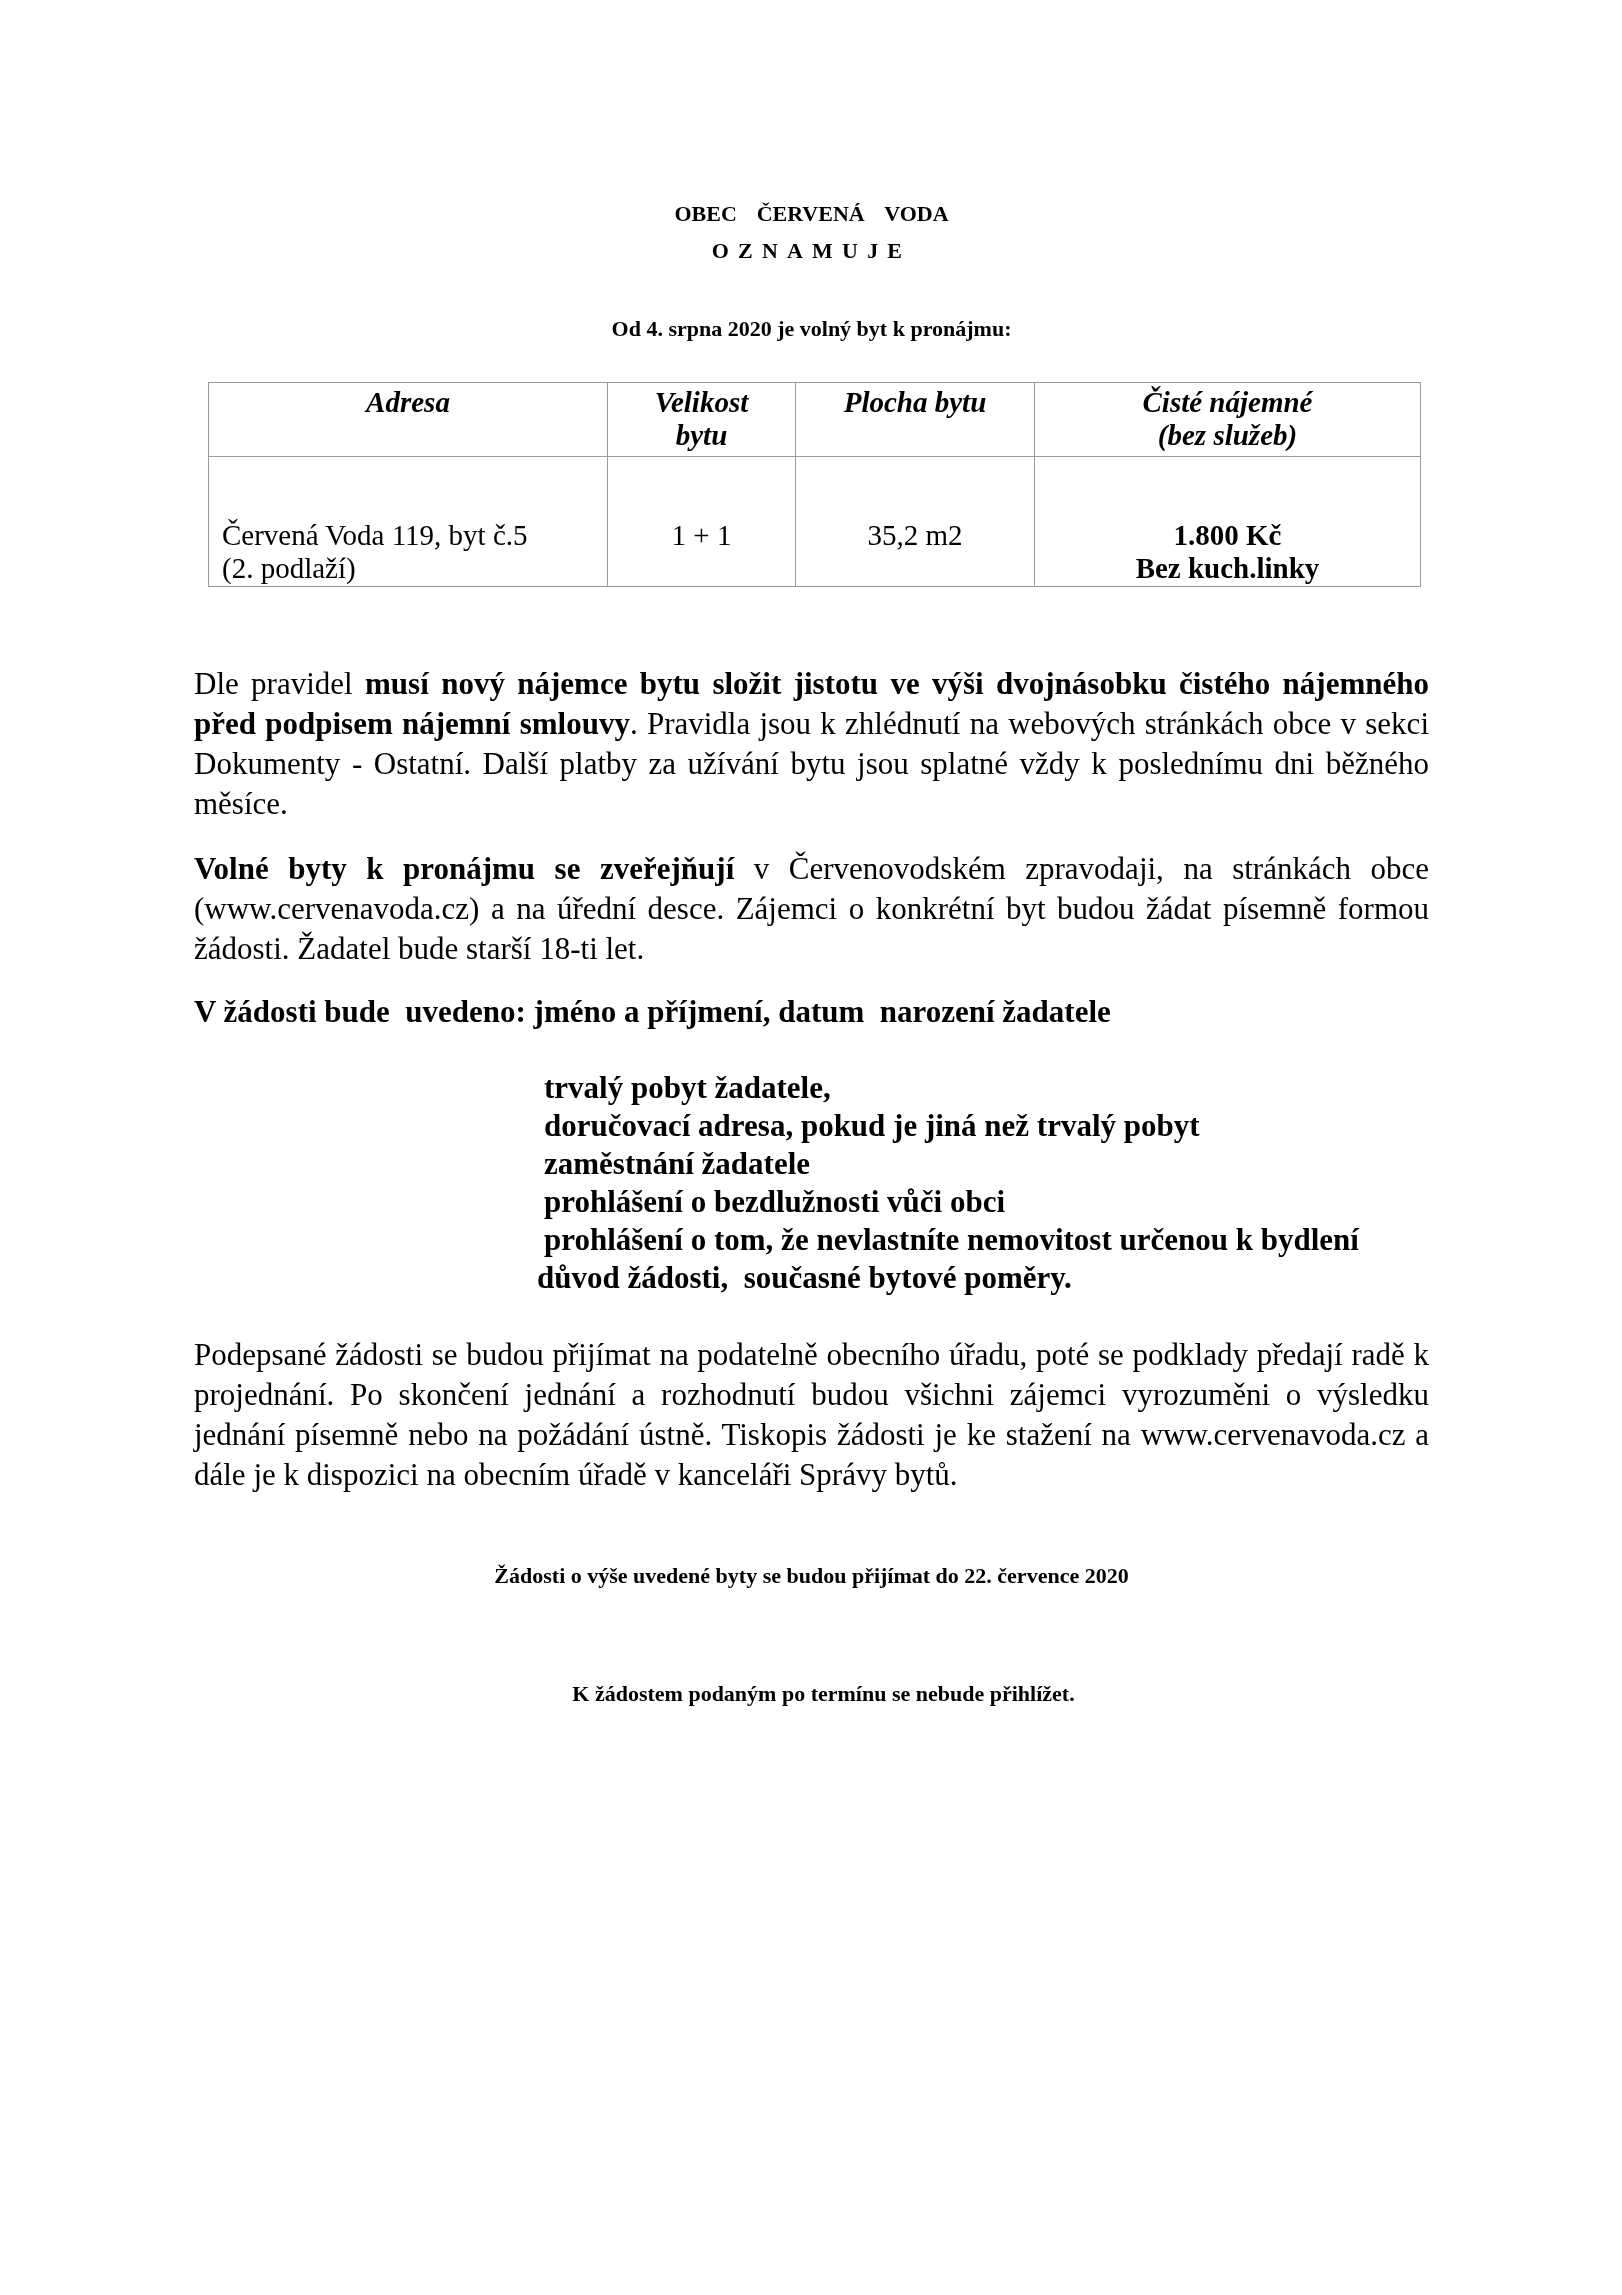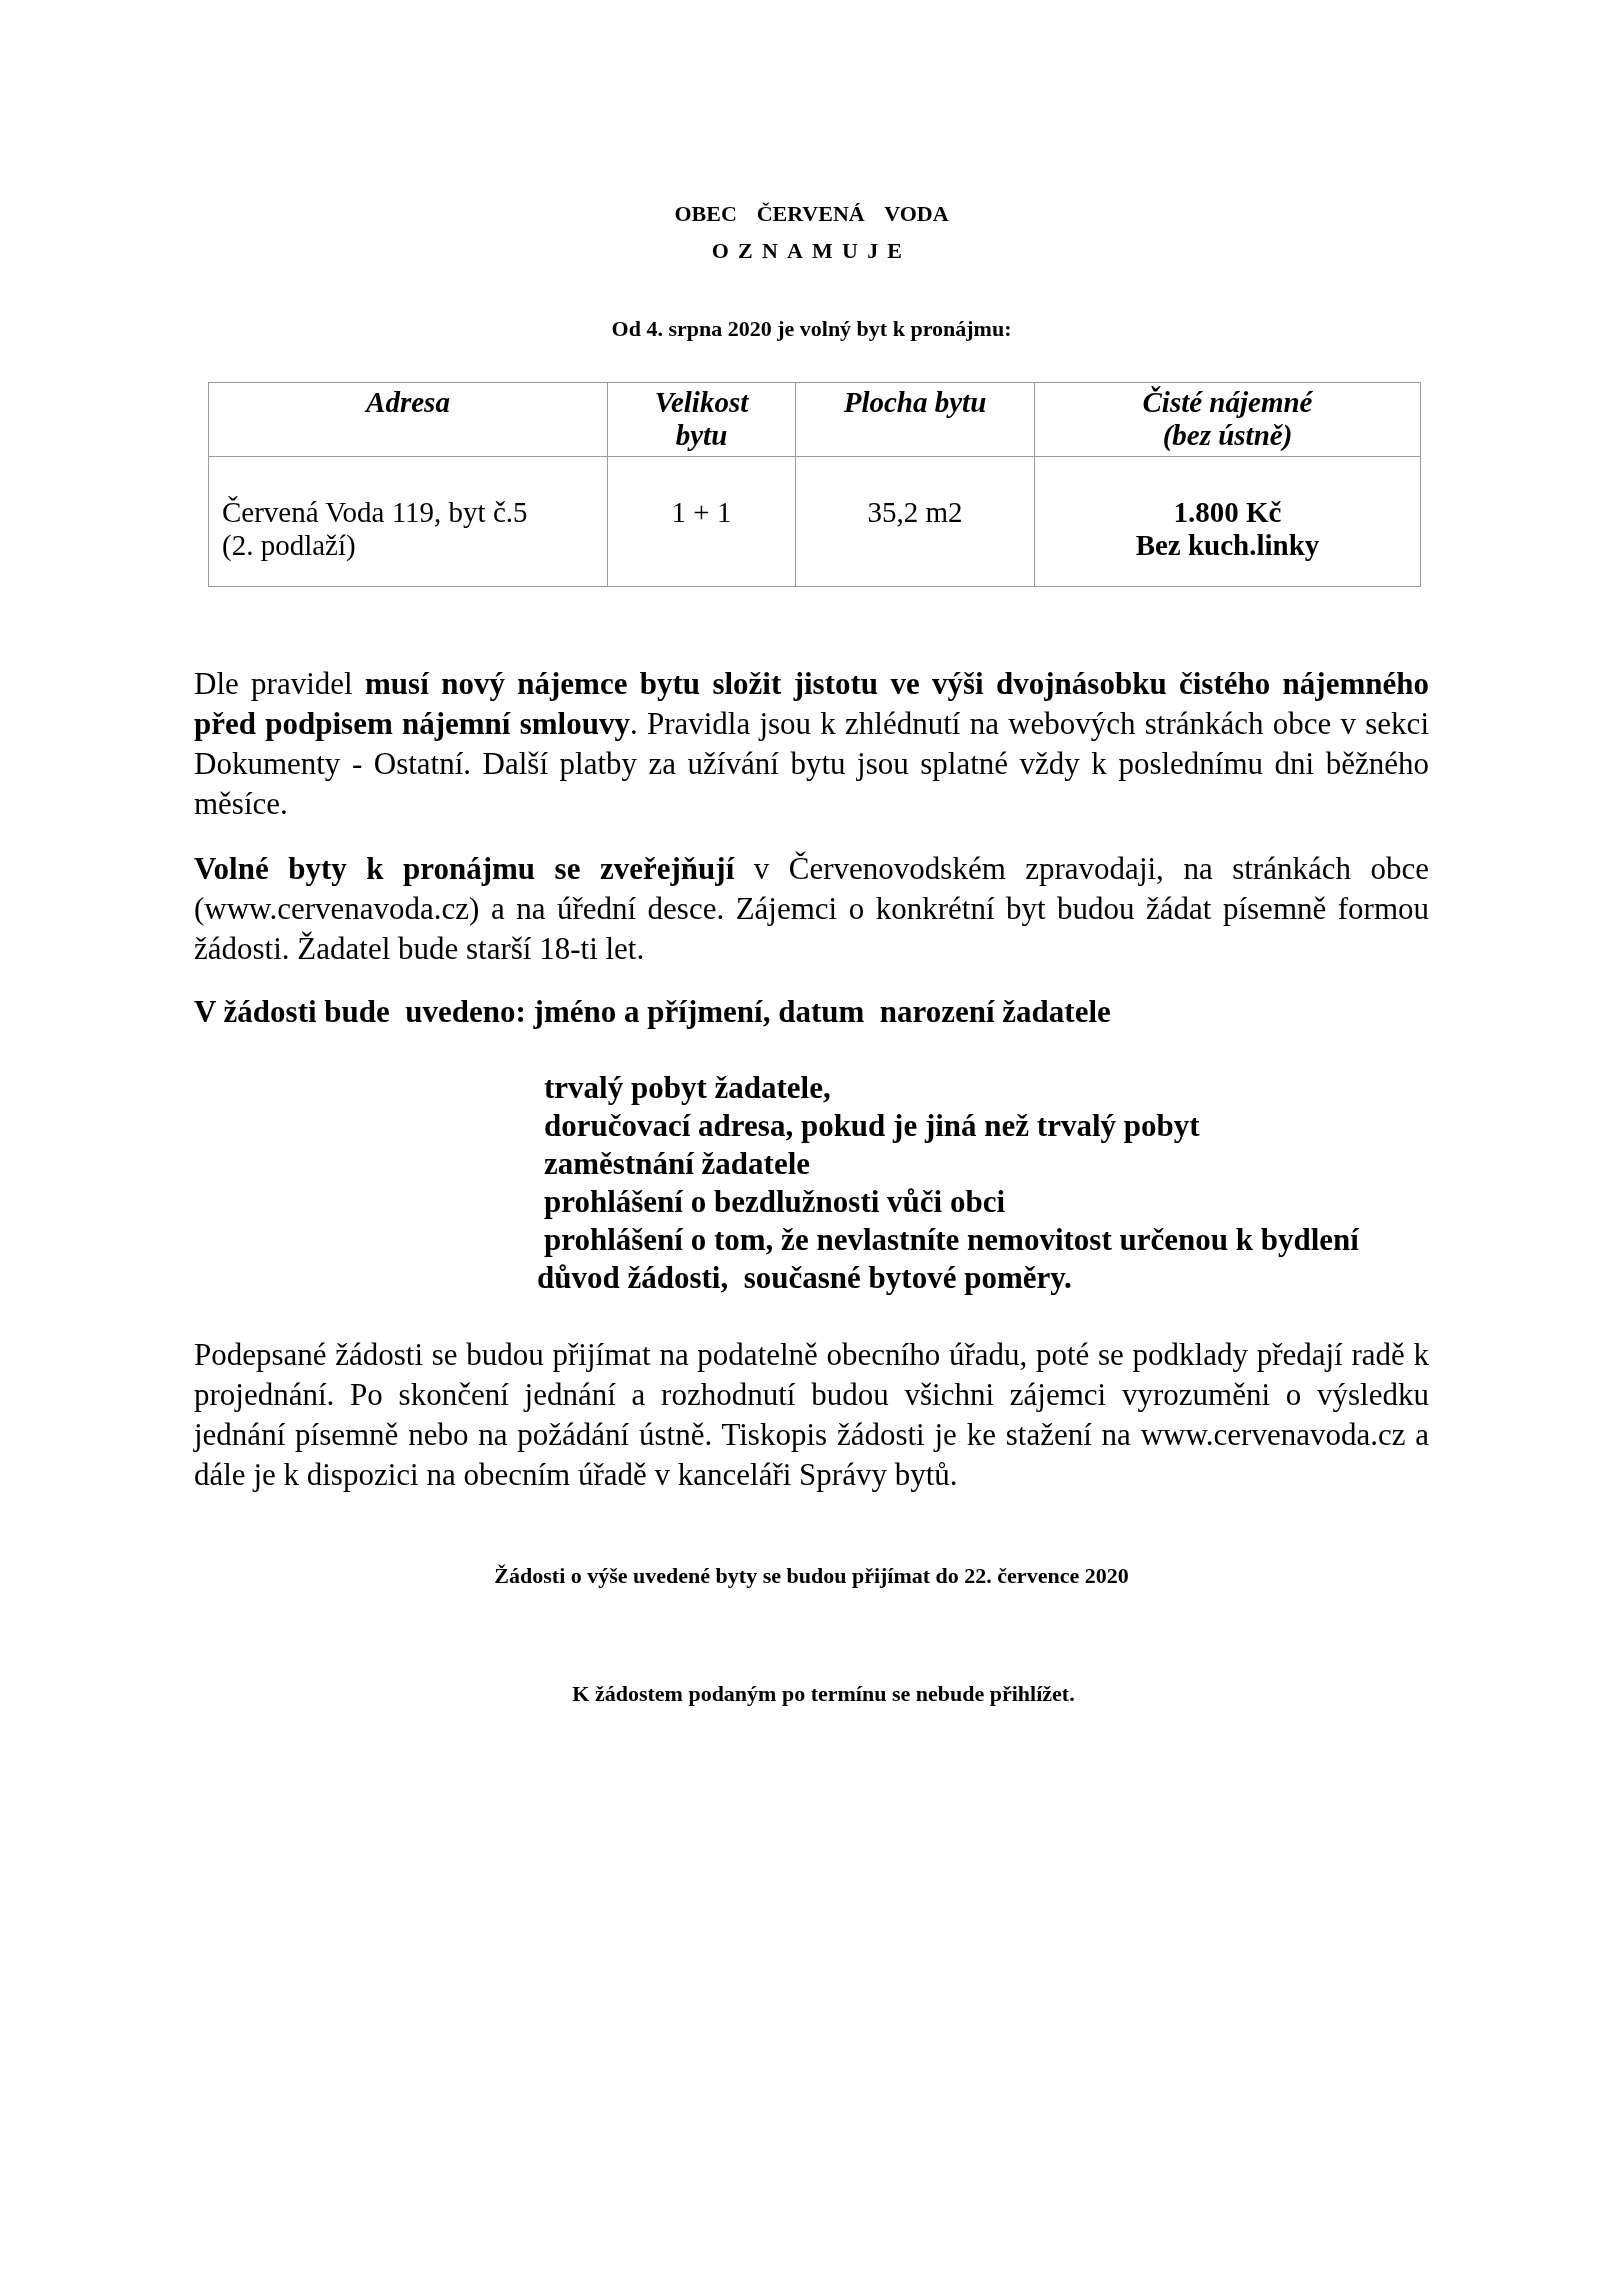--- a/index.html
+++ b/index.html
@@ -13,21 +13,21 @@
   #title1 { top: 195px; word-spacing: 14.4px; }
   #title2 { top: 232px; letter-spacing: 9.2px; }
   #subtitle { top: 310px; }
 
   table.rent {
     position: absolute; left: 208px; top: 382px; width: 1213px;
     border-collapse: collapse; font-size: 29px; line-height: 33px;
   }
   table.rent td, table.rent th { border: 1.3px solid #9a9a9a; text-align: center; vertical-align: top; padding: 0; }
   table.rent th { font-style: italic; font-weight: bold; height: 70px; padding-top: 2.6px; }
-  table.rent td { height: 130px; padding-top: 39px; box-sizing: border-box; }
+  table.rent td { height: 130px; padding-top: 62px; box-sizing: border-box; }
   table.rent td.addr { text-align: left; padding-left: 13px; }
   table.rent td.price { font-weight: bold; }
   col.c1 { width: 399px; } col.c2 { width: 188px; } col.c3 { width: 239px; } col.c4 { width: 386px; }
 
   .para {
     position: absolute; left: 194px; width: 1235px;
     font-size: 31px; line-height: 40px; text-align: justify;
   }
   .para b { font-weight: bold; }
   #p1 { top: 664px; }
@@ -65,21 +65,21 @@
         </th>
         <th>
           <div>Velikost</div>
           <div>bytu</div>
         </th>
         <th>
           <div>Plocha bytu</div>
         </th>
         <th>
           <div>Čisté nájemné</div>
-          <div>(bez ústně)</div>
+          <div>(bez služeb)</div>
         </th>
       </tr>
     </thead>
     <tbody>
       <tr>
         <td class="addr">
           <div>Červená Voda 119, byt č.5</div>
           <div>(2. podlaží)</div>
         </td>
         <td>1 + 1</td>

